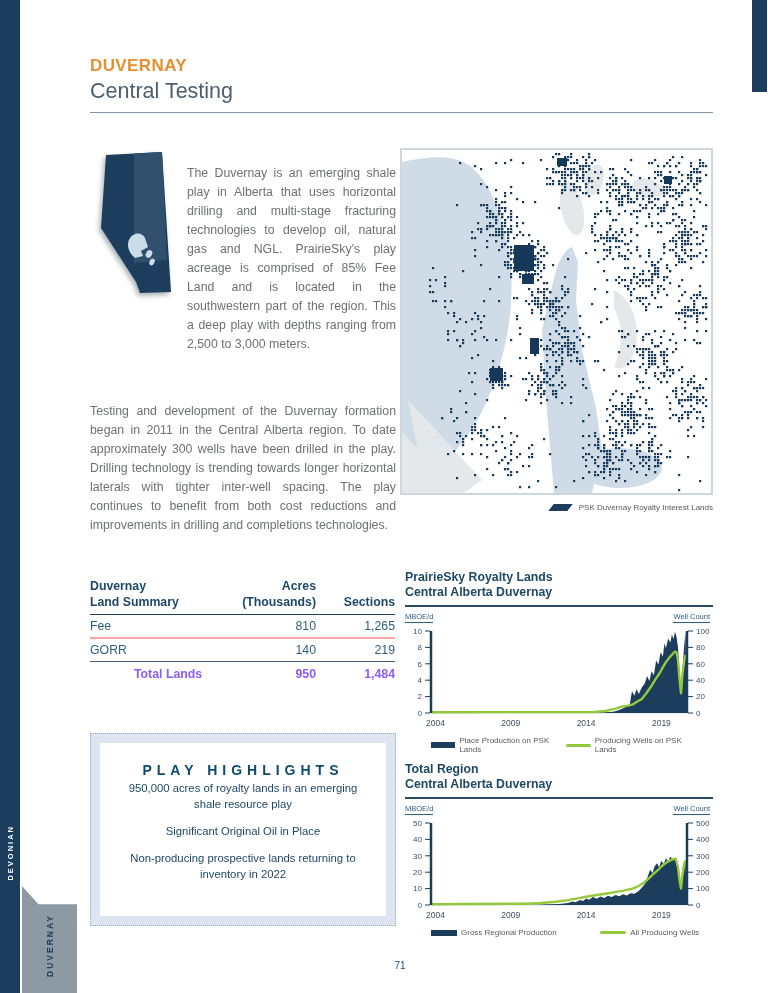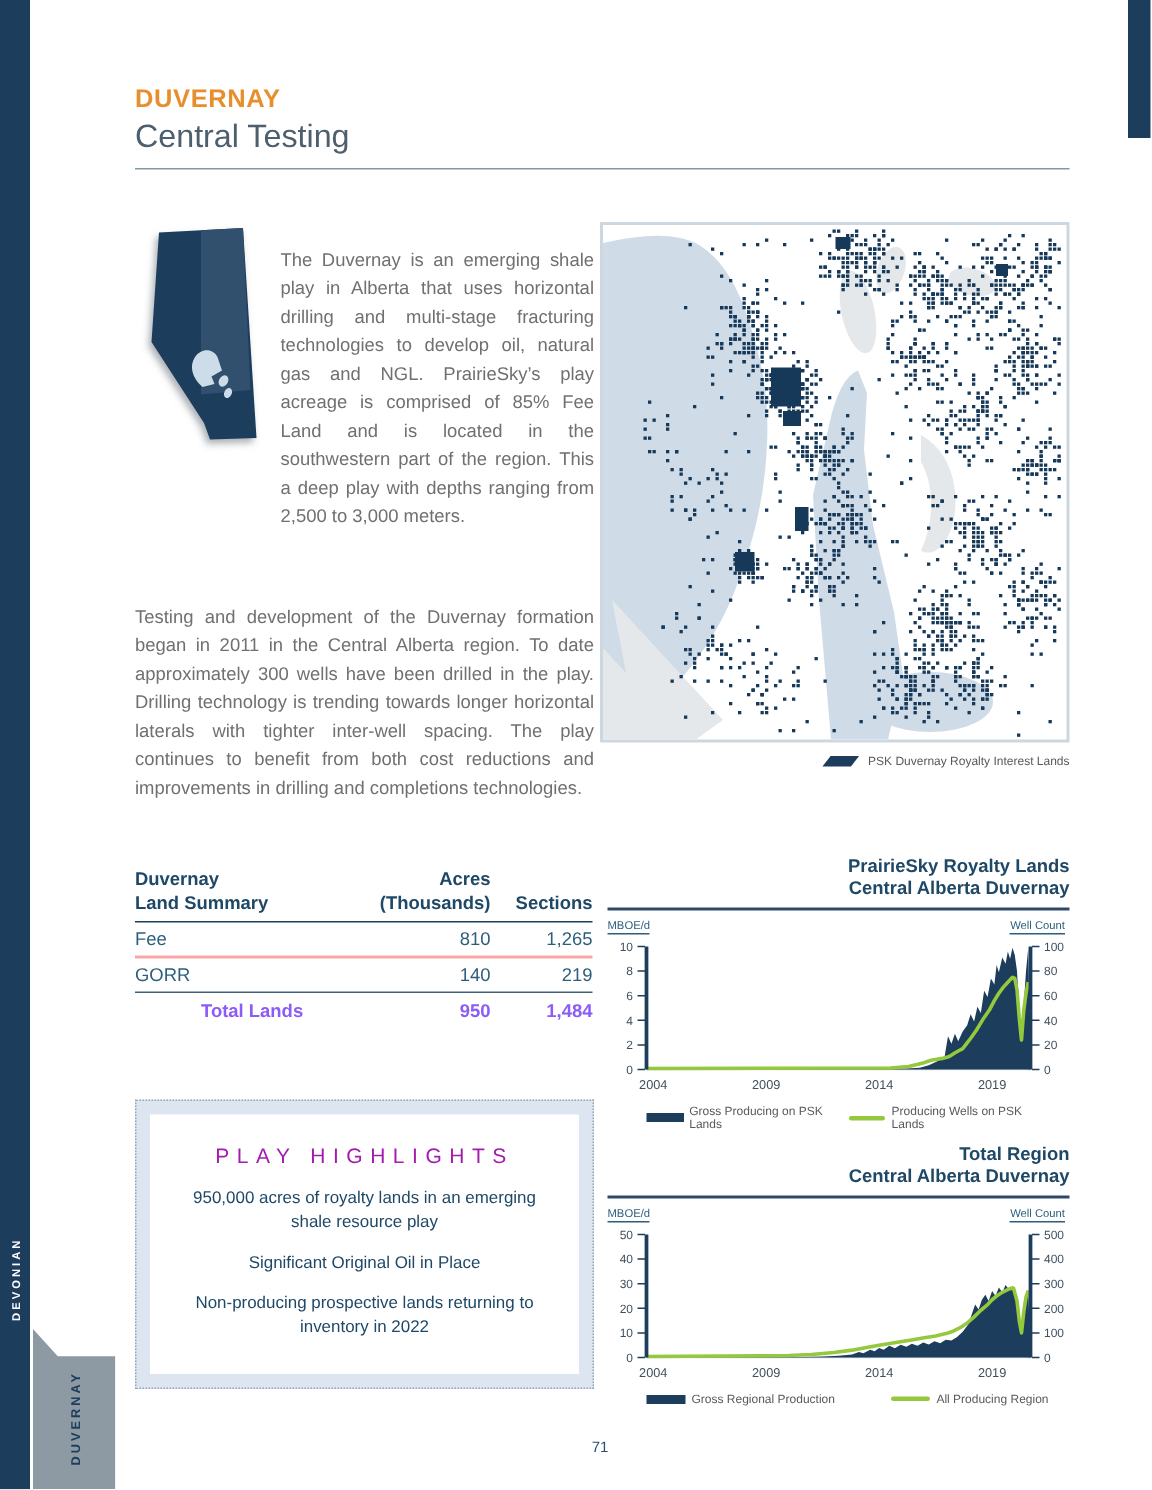--- a/index.html
+++ b/index.html
@@ -29,42 +29,42 @@
   .inset-map { position:absolute; left:92px; top:150px; width:85px; height:160px; }
   .inset-map svg { filter:drop-shadow(-2px 3px 2.5px rgba(90,100,110,.5)); }
   .para { position:absolute; color:#6e7072; font-size:12.3px; line-height:19px; text-align:justify; }
   #para1 { left:187px; top:164px; width:209px; }
   #para2 { left:90px; top:316px; width:306px; }
   #para3 { left:90px; top:402px; width:306px; }
 
   
   .land-table { position:absolute; left:90px; top:578px; width:305px; font-size:12.3px; }
   .lt-row { display:flex; align-items:flex-end; }
-  .lt-c1 { flex:1; } .lt-c2 { width:95px; text-align:right; } .lt-c3 { width:68px; text-align:right; }
+  .lt-c1 { flex:1; } .lt-c2 { width:95px; text-align:right; } .lt-c3 { width:68px; text-align:right;padding-left:11px; }
   .lt-head { font-weight:bold; color:#1e4866; padding-bottom:4px; border-bottom:1.5px solid #1d3d5c; line-height:16px; }
   .lt-data { color:#2d5f7d; padding:4px 0; border-bottom:2px solid #fca5a5; }
   .lt-data.last { border-bottom:1.5px solid #43607a; }
   .lt-total { font-weight:bold; color:#8b5cf6; padding-top:5px;margin-left:44px; }
 
   
   .highlights { position:absolute; left:90px; top:733px; width:306px; height:193px; background:#dde6f0; border:1px dotted #8fa5b8; box-sizing:border-box; padding:9px; }
   .highlights-inner { background:#ffffff; width:100%; height:100%; box-sizing:border-box; text-align:center; padding:19px 12px; }
-  .hl-title { color:#a21caf; font-size:14px; font-weight:normal; letter-spacing:5px; margin-bottom:13px; }
+  .hl-title { color:#0c4a6e; font-size:14px; font-weight:bold; letter-spacing:5px; margin-bottom:2px; }
   .hl-item { color:#1e4866; font-size:11.3px; line-height:16px; margin:0 auto 11px; max-width:252px; }
 
   
   .map-box { position:absolute; left:400px; top:148px; width:313px; height:347px; border:2px solid #ccd7e0; box-sizing:border-box; background:#ffffff; }
   .map-legend { position:absolute; left:400px; top:503px; width:313px; display:flex; justify-content:flex-end; align-items:center; gap:6px; font-size:8px; color:#58595b; }
   .swatch-pgram { width:19px; height:7px; background:#1d3d5c; transform:skewX(-38deg); margin-right:3px; }
 
   
   .chart-block { position:absolute; width:308px; }
   #chart-block-0 { left:405px; top:570px; }
   #chart-block-1 { left:405px; top:762px; }
-  .chart-title { color:#1e4866; font-size:12.3px; font-weight:bold; line-height:15px;text-align:right; }
+  .chart-title { color:#1e4866; font-size:12.3px; font-weight:bold; line-height:15px; }
   .chart-rule { height:2px; background:#2b4a67; margin-top:5px; }
   .axis-labels { position:relative; height:13px; margin-top:5px; }
   .axis-label { position:absolute; top:0; font-size:7.5px; color:#2d5f7d; border-bottom:1px solid #2d5f7d; padding-bottom:1px; }
   .axis-label.l { left:0; } .axis-label.r { right:3px; }
   svg.chart { display:block; }
   .chart-legend { display:flex; justify-content:space-between; align-items:center; padding:1px 14px 0 26px; font-size:8px; color:#58595b; }
   .legend-item { display:flex; align-items:center; gap:4px; }
   .sw-area { width:26px; height:6px; background:#1d3d5c; }
   .sw-line { width:26px; height:3px; background:#94c83d; border-radius:2px; }
 
@@ -2182,21 +2182,21 @@
         <line x1="283" y1="6" x2="288" y2="6" stroke="#1d3d5c" stroke-width="1"></line>
         <text x="291" y="8.8" text-anchor="start" font-size="8" fill="#3f5060">100</text>
         <text x="30.517647058822845" y="101" text-anchor="middle" font-size="8.5" fill="#3f5060">2004</text>
         <text x="105.81176470588167" y="101" text-anchor="middle" font-size="8.5" fill="#3f5060">2009</text>
         <text x="181.10588235294048" y="101" text-anchor="middle" font-size="8.5" fill="#3f5060">2014</text>
         <text x="256.3999999999993" y="101" text-anchor="middle" font-size="8.5" fill="#3f5060">2019</text>
       </svg>
     <div class="chart-legend">
       <span class="legend-item">
         <span class="sw-area"></span>
-        <span>Gross Producing on PSK Lands</span>
+        <span>Place Production on PSK Lands</span>
       </span>
       <span class="legend-item">
         <span class="sw-line"></span>
         <span>Producing Wells on PSK Lands</span>
       </span>
     </div>
   </div>
 
   <div class="chart-block" id="chart-block-1">
     <div class="chart-title">Total Region</div>
@@ -2241,19 +2241,19 @@
         <text x="181.10588235294048" y="101" text-anchor="middle" font-size="8.5" fill="#3f5060">2014</text>
         <text x="256.3999999999993" y="101" text-anchor="middle" font-size="8.5" fill="#3f5060">2019</text>
       </svg>
     <div class="chart-legend">
       <span class="legend-item">
         <span class="sw-area"></span>
         <span>Gross Regional Production</span>
       </span>
       <span class="legend-item">
         <span class="sw-line"></span>
-        <span>All Producing Region</span>
+        <span>All Producing Wells</span>
       </span>
     </div>
   </div>
 
   <div class="page-num">71</div>
 </div>
 
 </body></html>

